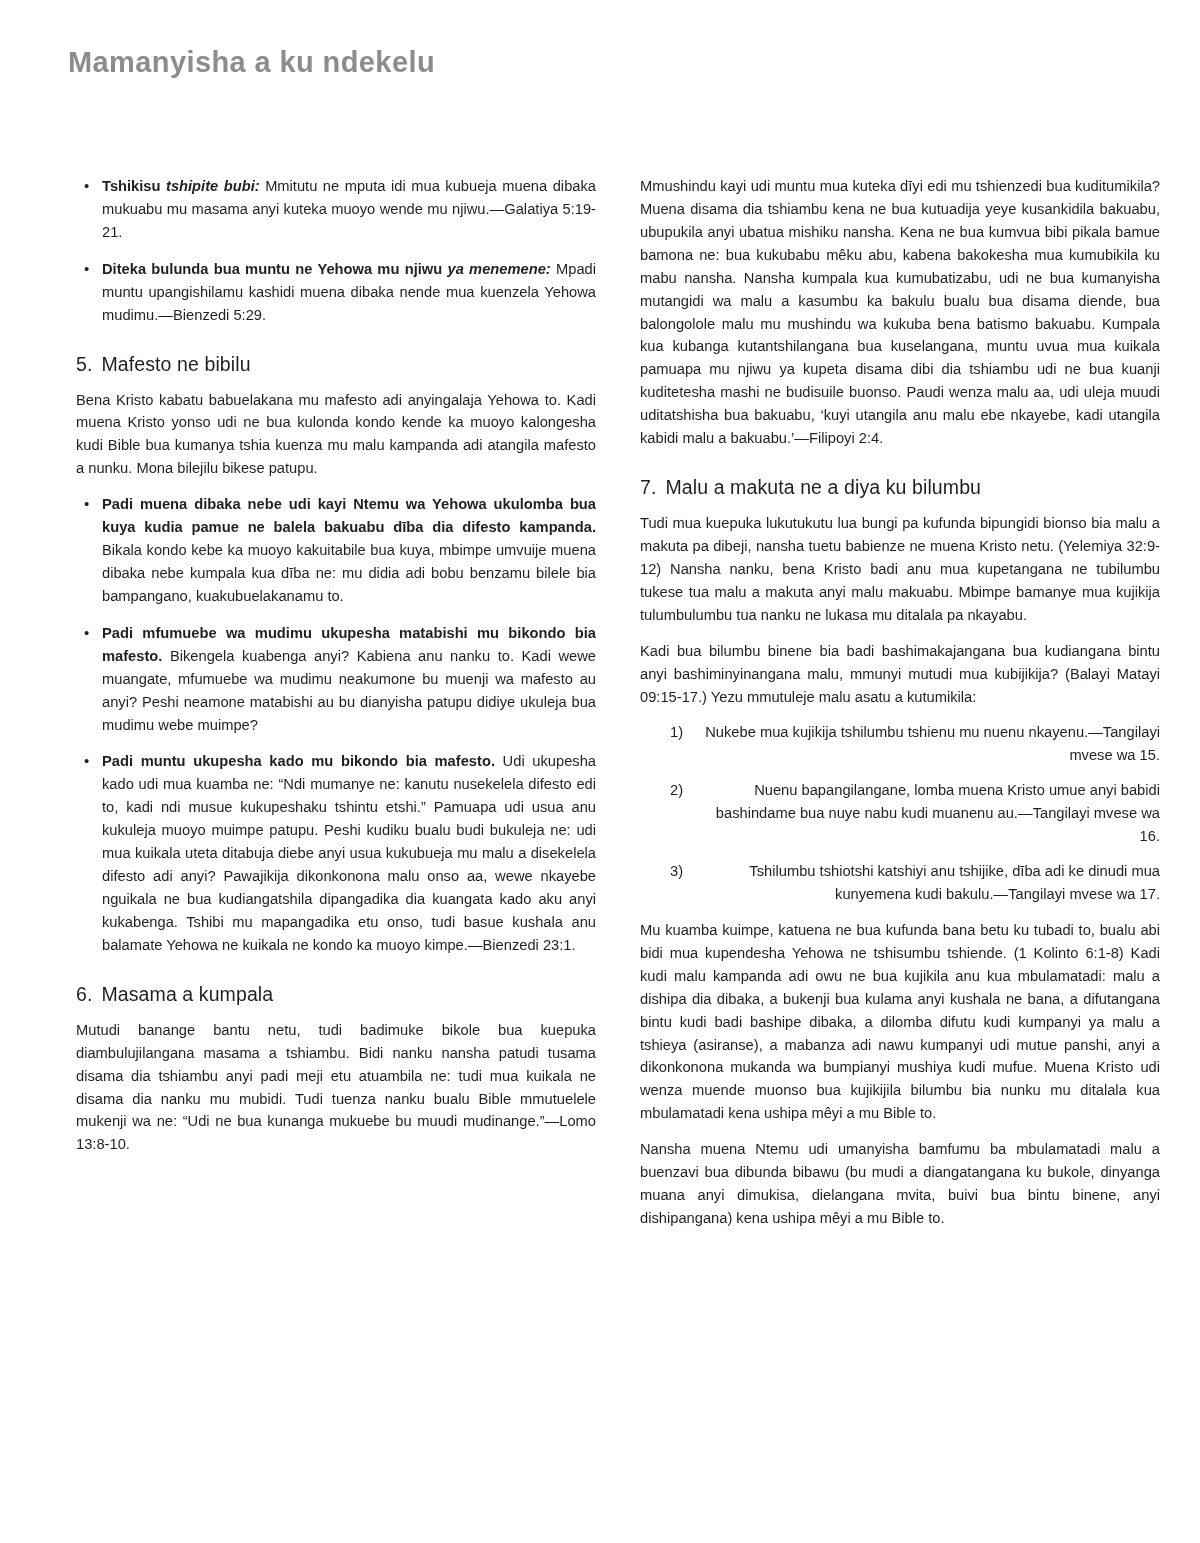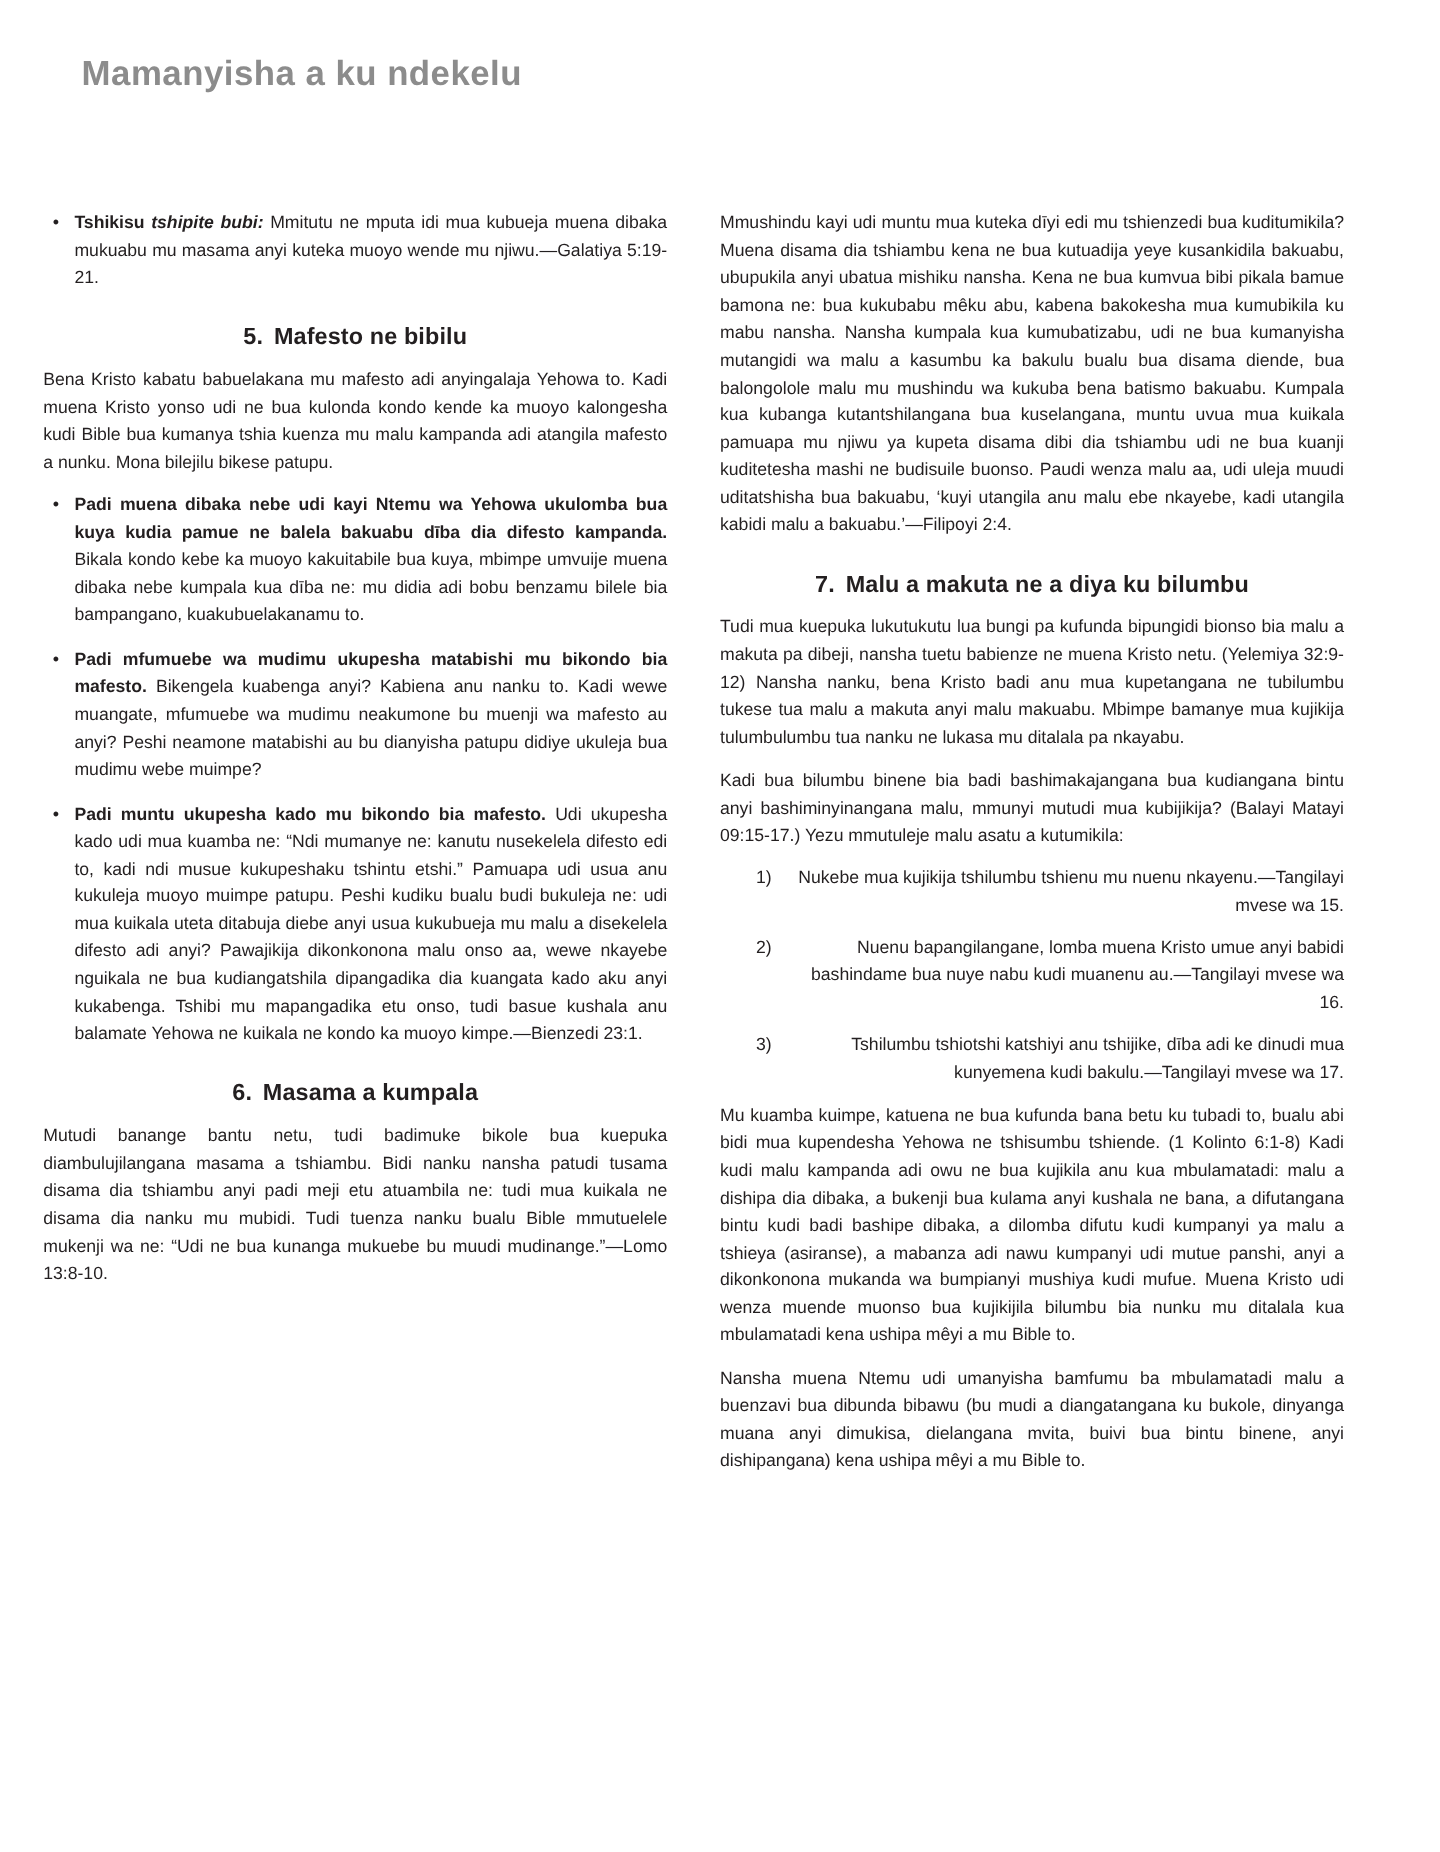--- a/index.html
+++ b/index.html
@@ -25,40 +25,39 @@
   .page-header {
     padding: 46px 0 0 68px;
     font-size: 29px;
     font-weight: bold;
     color: #8c8c8c;
     letter-spacing: 0.4px;
   }
   .columns {
     display: flex;
     gap: 44px;
-    padding: 96px 62px 0 36px;
+    padding: 96px 62px 0 76px;
     box-sizing: border-box;
   }
   .col {
     width: 520px;
     flex: 0 0 520px;
   }
   p, li {
     font-size: 14.7px;
     line-height: 1.56;
     text-align: justify;
     margin: 0 0 13px 0;
     hyphens: auto;
   }
   h2.section-title {
     font-size: 19.5px;
-    font-weight: bold;
+    font-weight: normal;
     margin: 26px 0 13px 0;
     letter-spacing: 0.1px;
-    text-align: center;
   }
   h2.section-title .num {
     margin-right: 9px;
   }
   ul.bullets {
     list-style: none;
     margin: 0 0 6px 0;
     padding: 0;
   }
   ul.bullets > li {
@@ -107,20 +106,23 @@
   <div class="page-header">Mamanyisha a ku ndekelu</div>
 
   <div class="columns">
 
     <div class="col">
 
       <ul class="bullets first-col-top">
         <li>
           <b>Tshikisu </b><span class="bi">tshipite bubi:</span><span> Mmitutu ne mputa idi mua kubueja muena dibaka mukuabu mu masama anyi kuteka muoyo wende mu njiwu.—Galatiya 5:19-21.</span>
         </li>
+        <li>
+          <b>Diteka bulunda bua muntu ne Yehowa mu njiwu </b><span class="bi">ya menemene:</span><span> Mpadi muntu upangishilamu kashidi muena dibaka nende mua kuenzela Yehowa mudimu.—Bienzedi 5:29.</span>
+        </li>
       </ul>
 
       <h2 class="section-title">
         <span class="num">5.</span><span>Mafesto ne bibilu</span>
       </h2>
 
       <p>Bena Kristo kabatu babuelakana mu mafesto adi anyingalaja Yehowa to. Kadi muena Kristo yonso udi ne bua kulonda kondo kende ka muoyo kalongesha kudi Bible bua kumanya tshia kuenza mu malu kampanda adi atangila mafesto a nunku. Mona bilejilu bikese patupu.</p>
 
       <ul class="bullets">
         <li>

